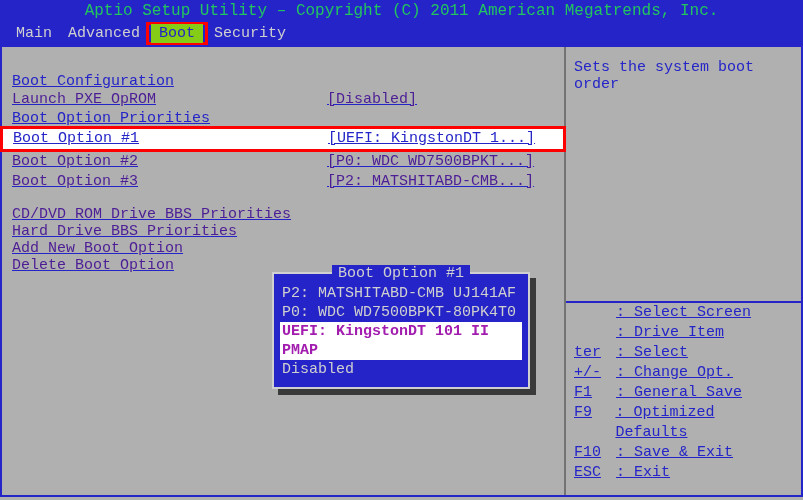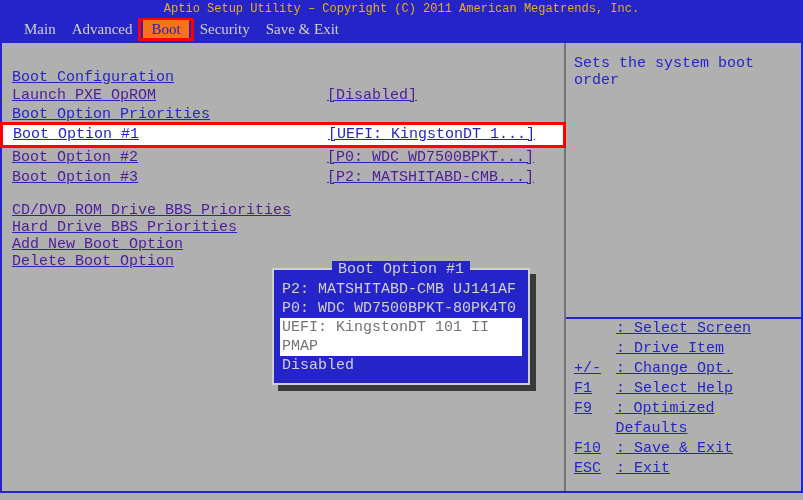--- a/index.html
+++ b/index.html
@@ -6,35 +6,34 @@
   html, body { width: 803px; height: 500px; overflow: hidden; }
   body {
     font-family: "Courier New", monospace;
     font-size: 15px;
     background: #b0b0b0;
     color: #2424c8;
     position: relative;
   }
   .header {
     background: #2424c8;
-    color: #eab308;
+    color: #22c55e;
     text-align: center;
     padding: 2px 0;
-    font-size: 12px;
+    font-size: 16px;
   }
   .menubar {
     background: #2424c8;
     color: #d0d0d0;
-    padding: 2px 16px;
+    padding: 2px 8px;
     display: flex;
     gap: 0;
-    font-family: Liberation Serif, serif;
   }
   .menubar .tab { padding: 1px 8px; }
-  .menubar .tab.active { background: #f97316; color: #2424c8; }
+  .menubar .tab.active { background: #84cc16; color: #2424c8; }
   .red-box-tab {
     border: 3px solid #ff0000;
     padding: 0 2px;
     margin: -2px -2px;
   }
   .main {
     display: flex;
     border: 2px solid #2424c8;
     height: 452px;
     position: relative;
@@ -84,21 +83,21 @@
   .popup-title {
     text-align: center;
     margin-top: -12px;
     margin-bottom: 2px;
   }
   .popup-title span {
     background: #2424c8;
     padding: 0 6px;
   }
   .popup-item { line-height: 19px; padding: 0 2px; }
-  .popup-item.sel { background: #fff; color: #737373; }
+  .popup-item.sel { background: #fff; color: #a21caf; font-weight: bold; }
   .help-top { flex: 0 0 auto; color: #2424c8; }
   .help-divider {
     border-top: 2px solid #2424c8;
     margin: 0 -8px;
   }
   .help-keys { margin-top: auto; color: #2424c8; line-height: 20px; }
   .help-row { display: flex; text-decoration: underline; }
   .help-row .k { width: 42px; }
 </style>
 </head>
@@ -106,21 +105,20 @@
 
 <div class="header">Aptio Setup Utility – Copyright (C) 2011 American Megatrends, Inc.</div>
 
 <div class="menubar">
   <span class="tab">Main</span>
   <span class="tab">Advanced</span>
   <span class="red-box-tab">
     <span class="tab active">Boot</span>
   </span>
   <span class="tab">Security</span>
-  <span class="tab">Save &amp; Exit</span>
 </div>
 
 <div class="main">
   <div class="left">
     <div class="static">Boot Configuration</div>
     <div class="row link">
       <span class="label">Launch PXE OpROM</span>
       <span class="value">[Disabled]</span>
     </div>
 
@@ -155,26 +153,30 @@
     <div class="help-keys">
       <div class="help-row">
           <span class="k"></span>
           <span>: Select Screen</span>
         </div>
       <div class="help-row">
           <span class="k"></span>
           <span>: Drive Item</span>
         </div>
       <div class="help-row">
+          <span class="k">ter</span>
+          <span>: Select</span>
+        </div>
+      <div class="help-row">
           <span class="k">+/-</span>
           <span>: Change Opt.</span>
         </div>
       <div class="help-row">
           <span class="k">F1</span>
-          <span>: Select Help</span>
+          <span>: General Save</span>
         </div>
       <div class="help-row">
           <span class="k">F9</span>
           <span>: Optimized Defaults</span>
         </div>
       <div class="help-row">
           <span class="k">F10</span>
           <span>: Save &amp; Exit</span>
         </div>
       <div class="help-row">

